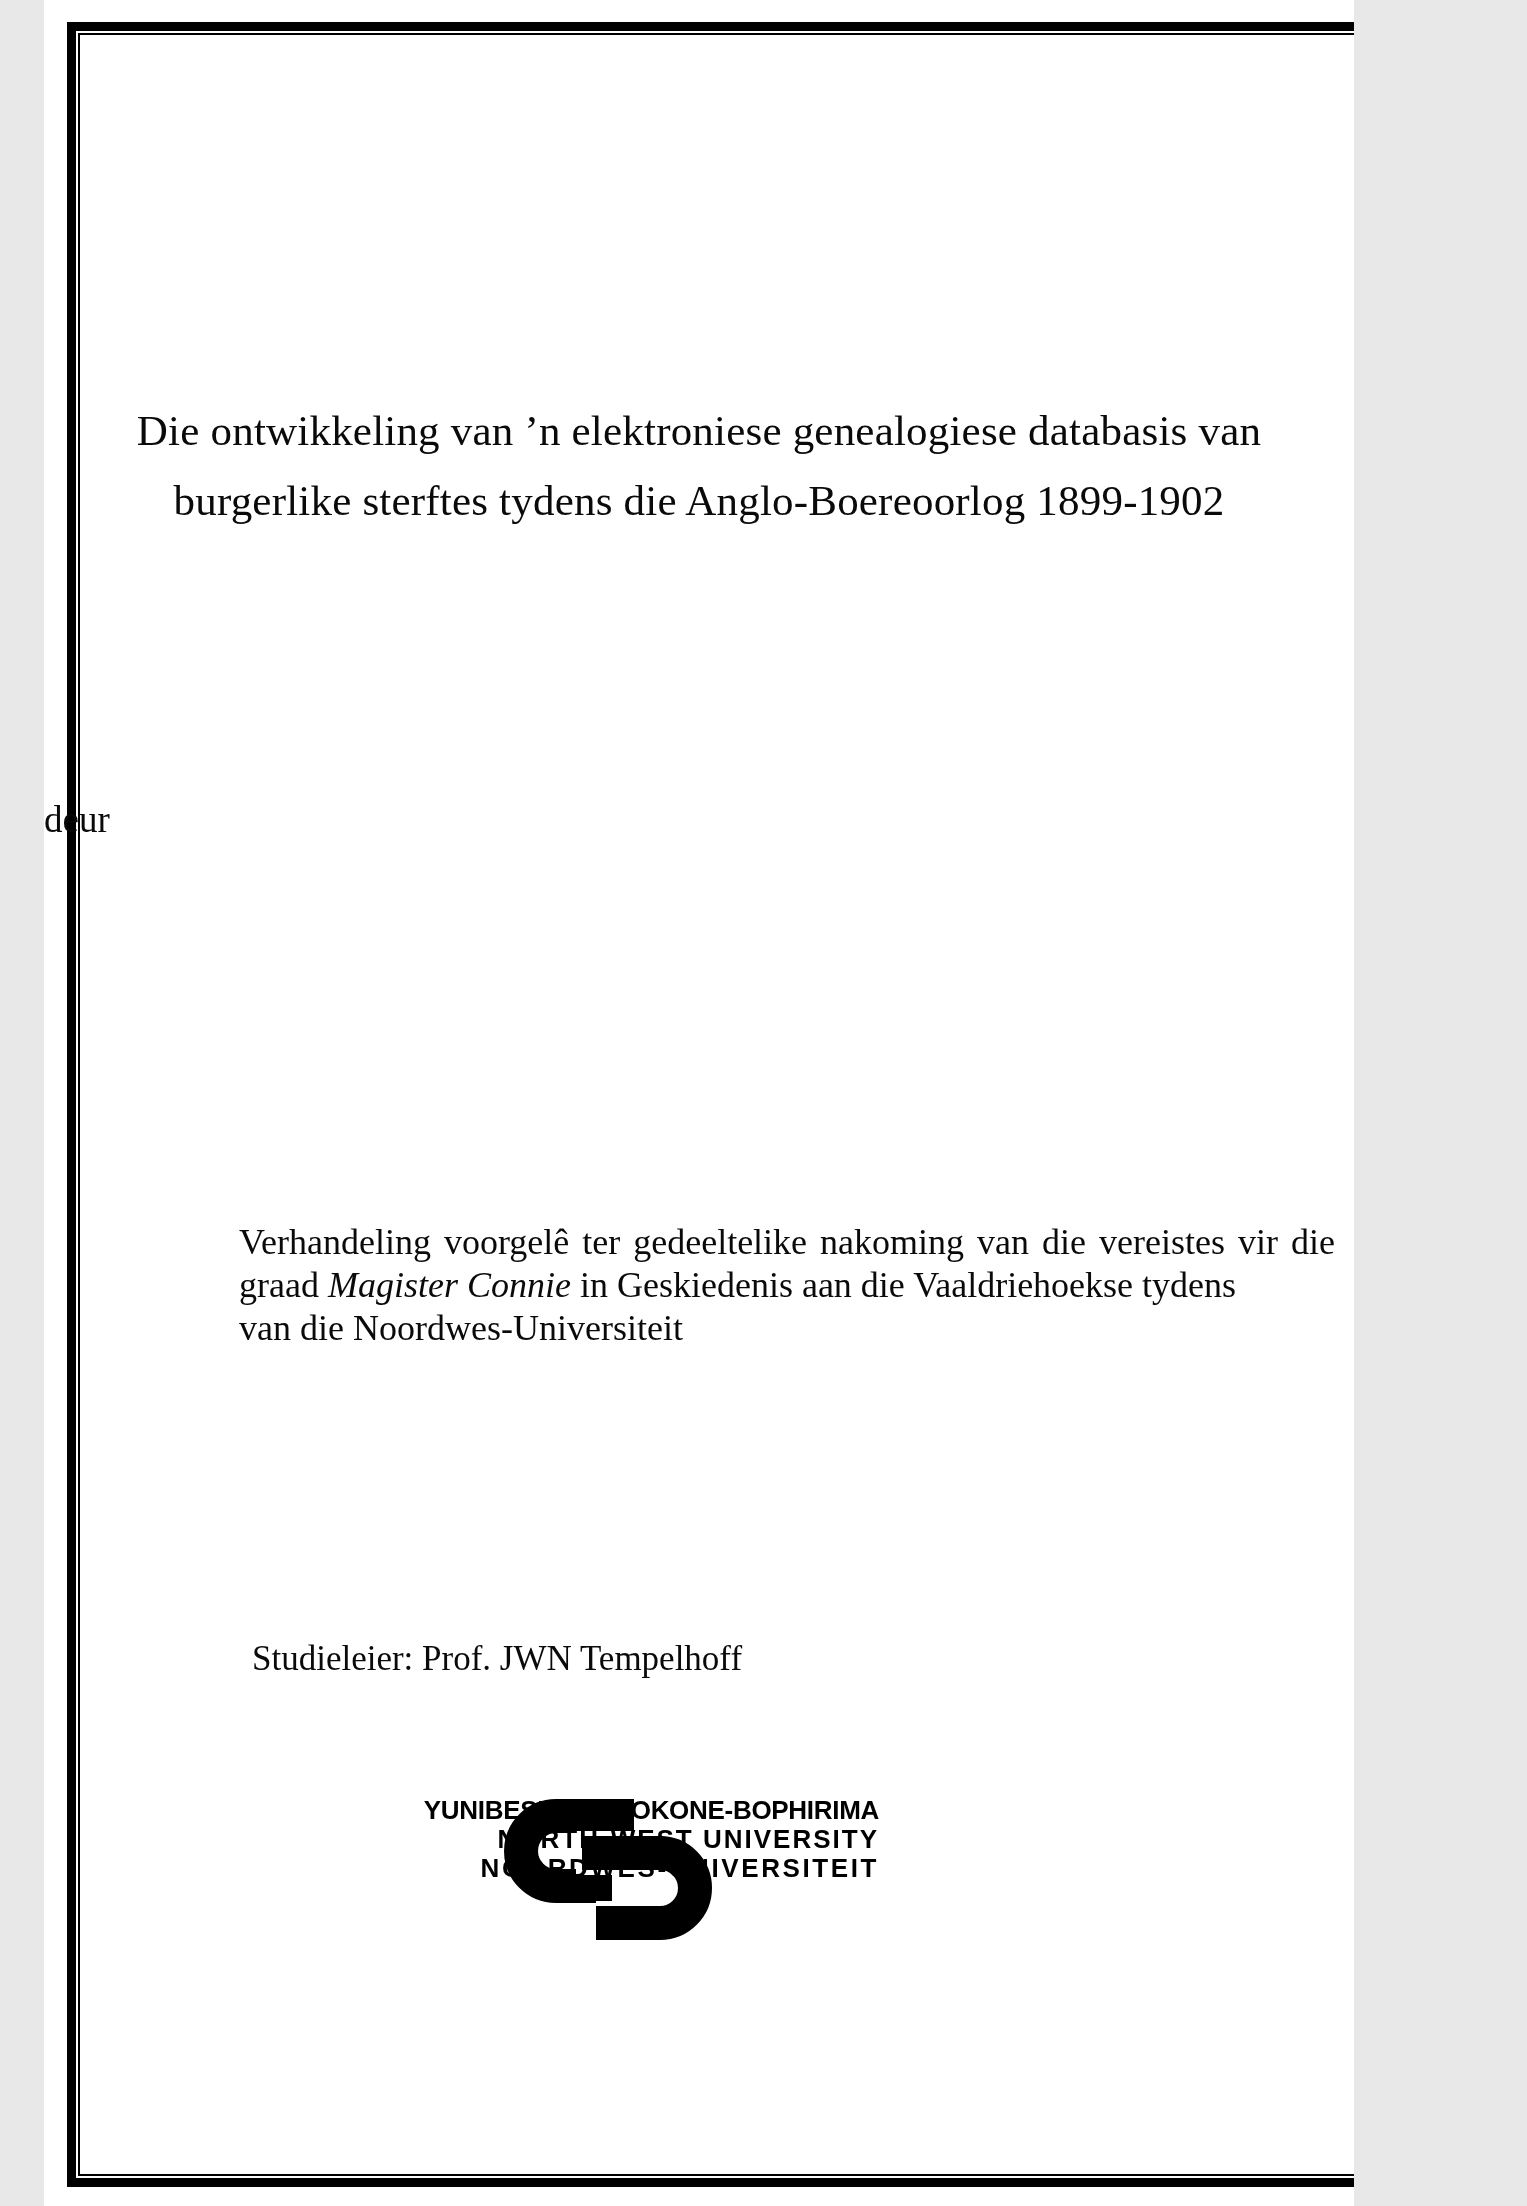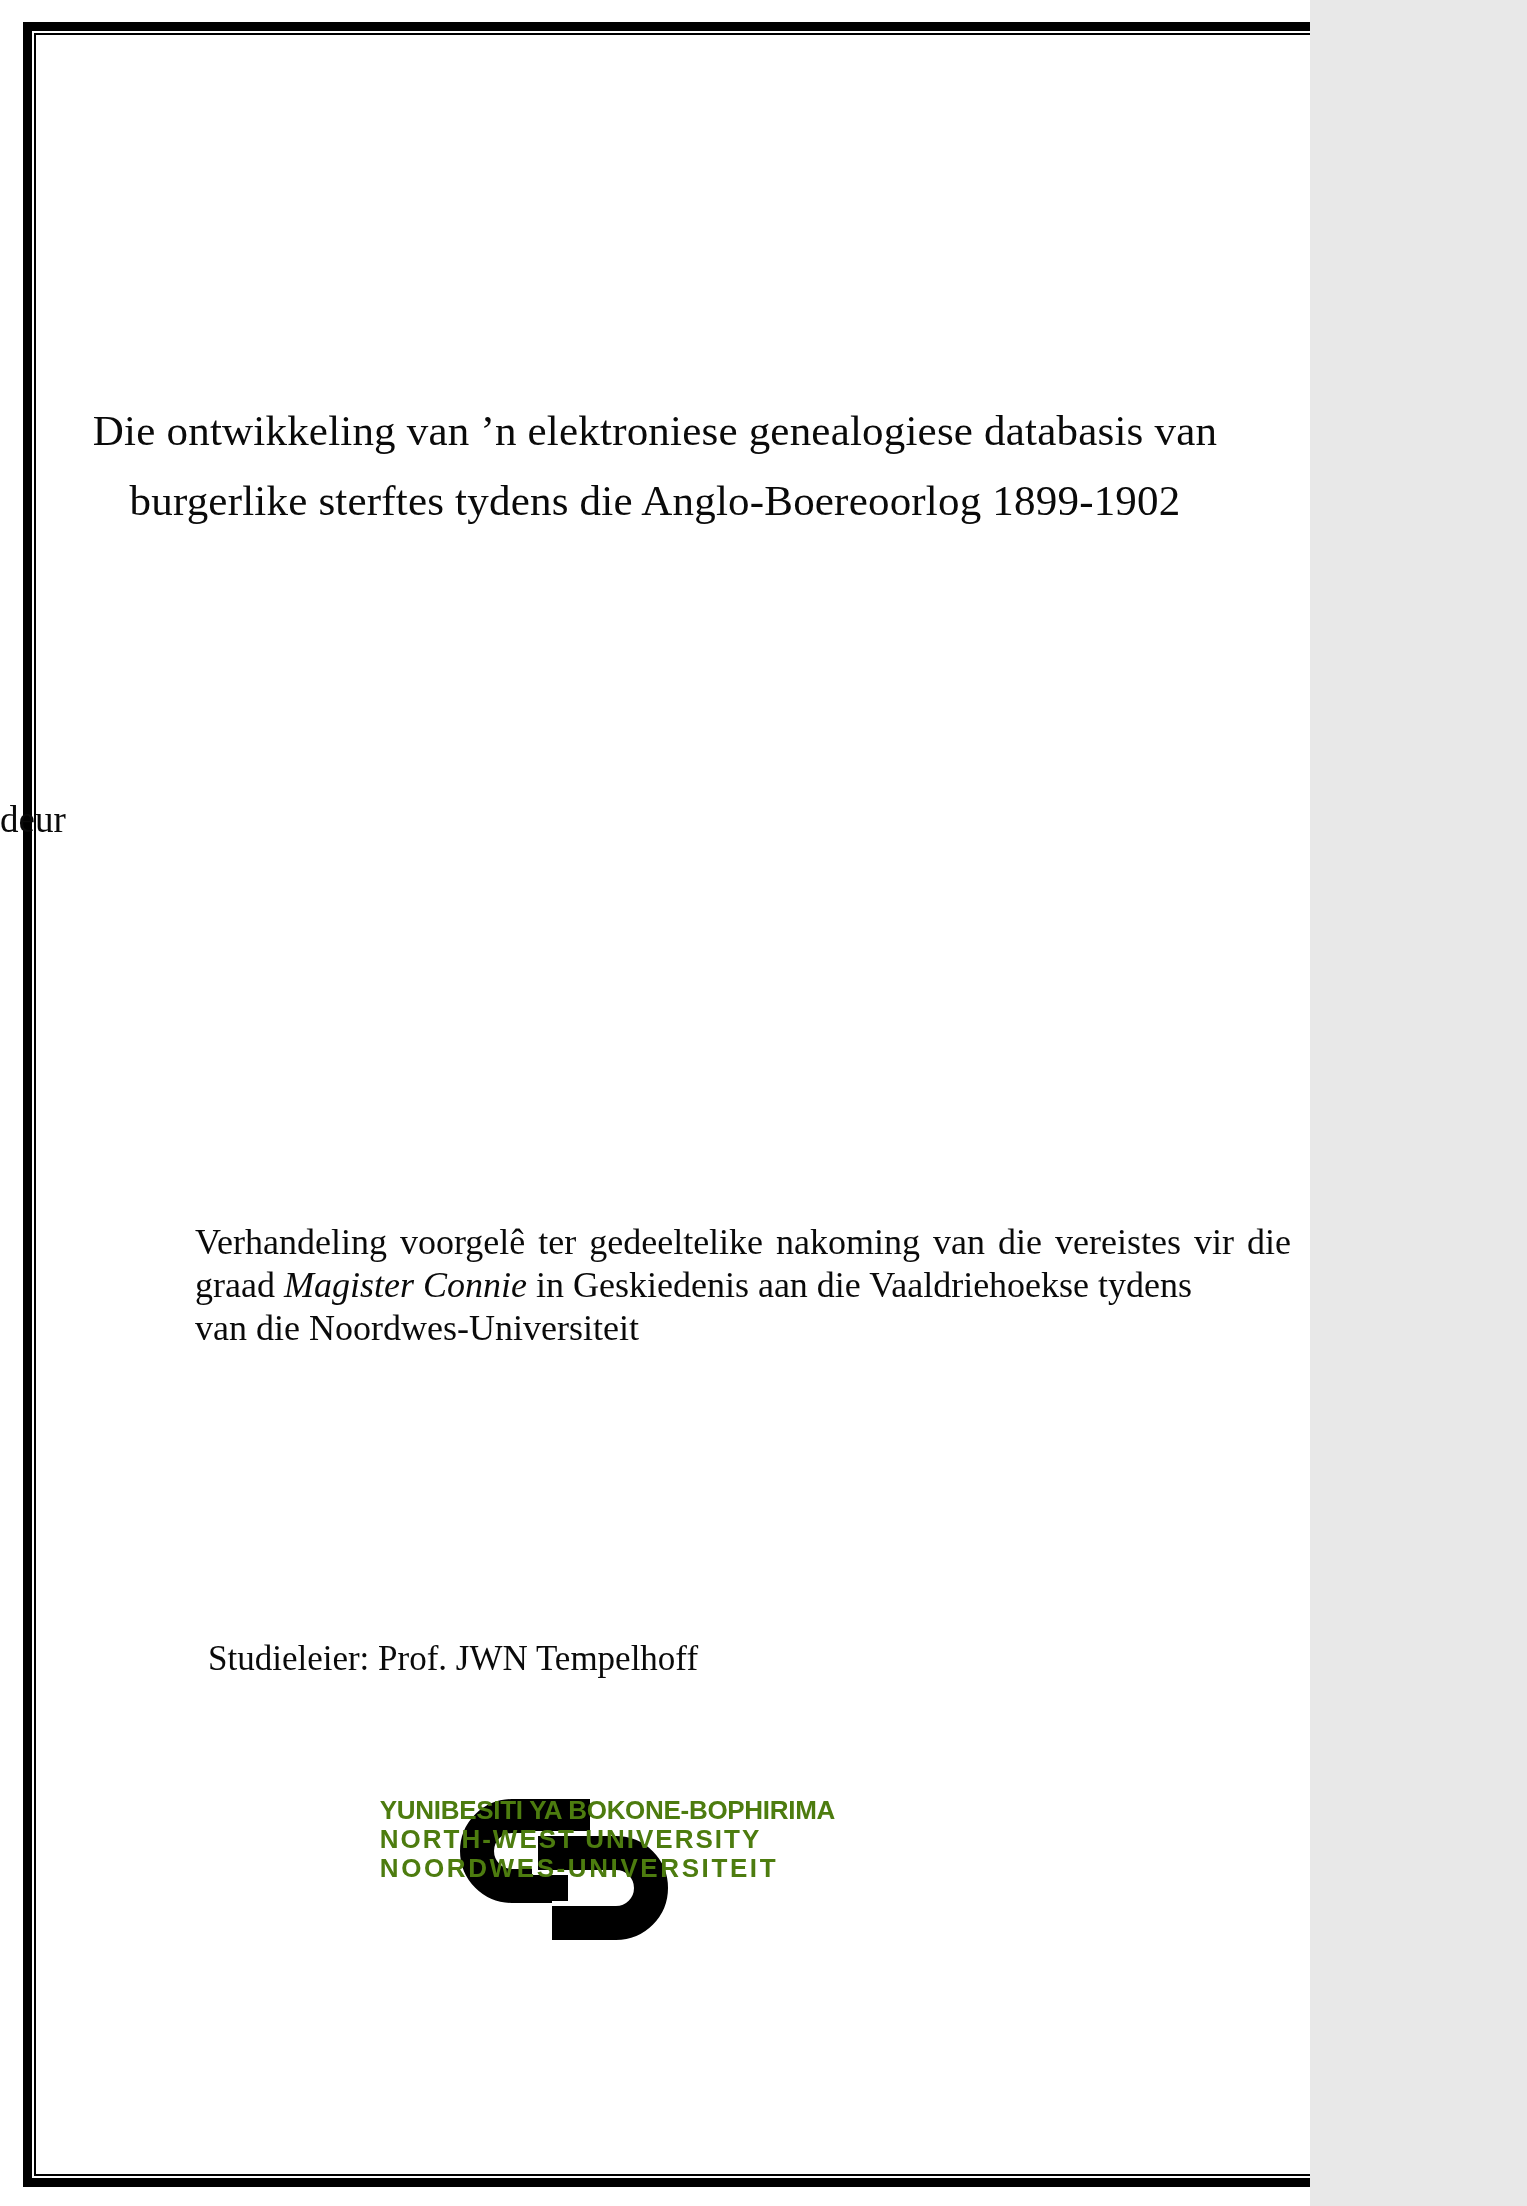--- a/index.html
+++ b/index.html
@@ -8,20 +8,21 @@
     background: #e8e8e8;
   }
   .page {
     position: relative;
     width: 1310px;
     height: 2206px;
     background: #ffffff;
     overflow: hidden;
     font-family: "Liberation Serif", serif;
     color: #0a0a0a;
+    margin-left: 44px;
   }
   
   .frame-outer {
     position: absolute;
     left: 23px;
     top: 22px;
     width: 1479px;
     height: 2165px;
     border: 9px solid #000;
     box-sizing: border-box;
@@ -85,26 +86,27 @@
     position: absolute;
     left: 460px;
     top: 1799px;
     width: 208px;
     height: 141px;
   }
   .logo-text {
     position: absolute;
     right: 475px;
     top: 1796px;
+    text-align: right;
     font-family: "Liberation Sans", sans-serif;
     font-weight: 700;
     font-size: 26px;
     line-height: 29px;
     white-space: nowrap;
-    color: #4d7c0f;
+    color: #000000;
   }
   .logo-text .lt1 { letter-spacing: -0.3px; }
   .logo-text .lt2 { letter-spacing: 2px; }
   .logo-text .lt3 { letter-spacing: 2.6px; }
 </style>
 </head>
 <body>
 
 <div class="page">
 

